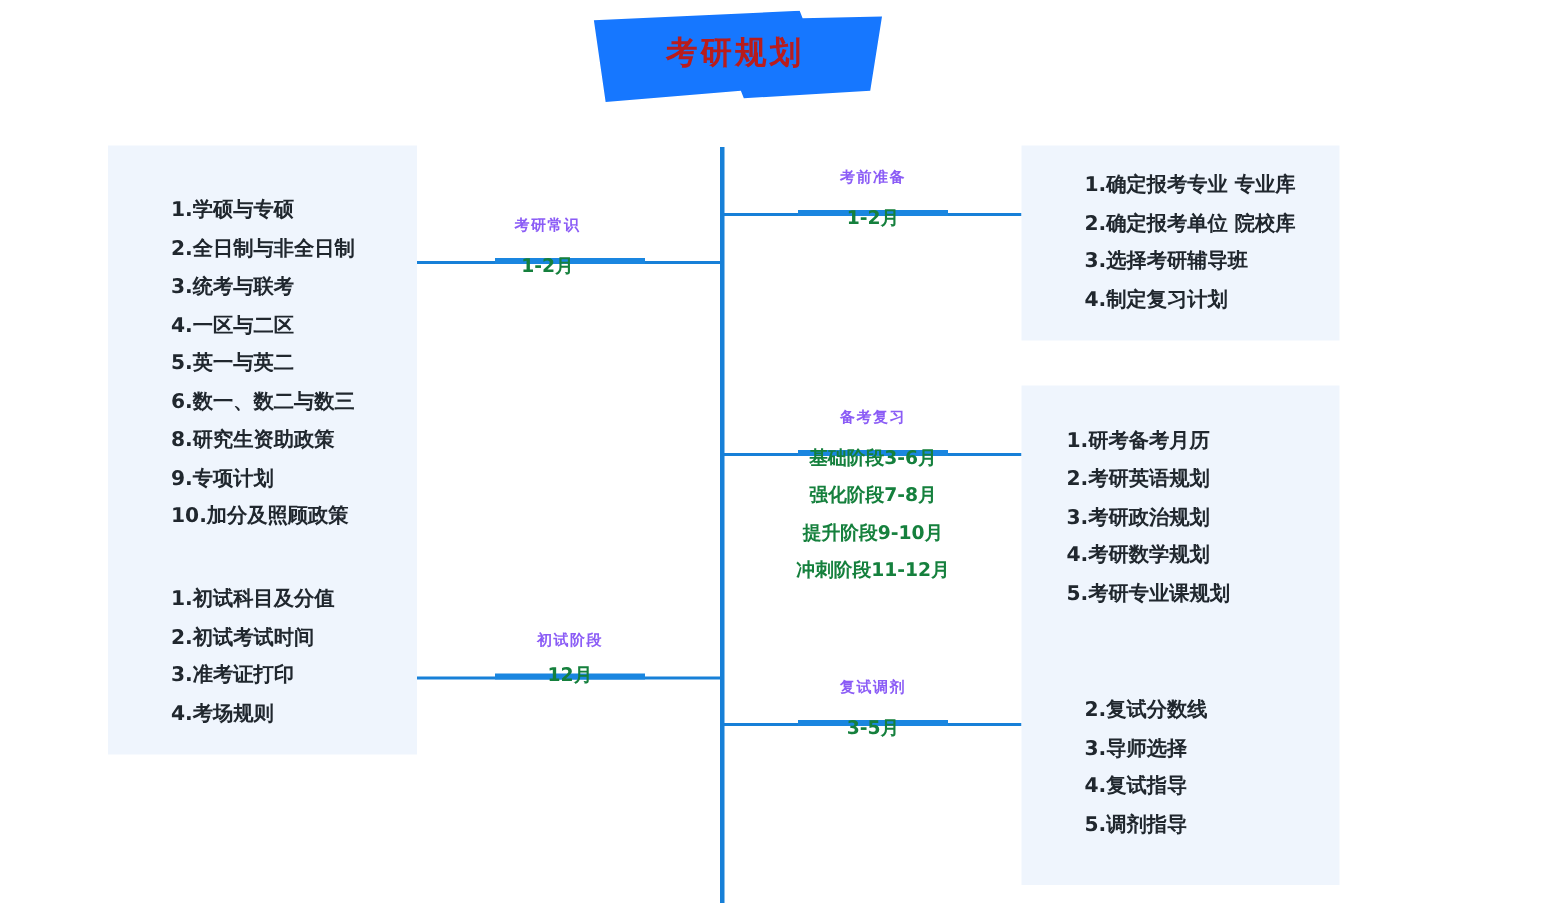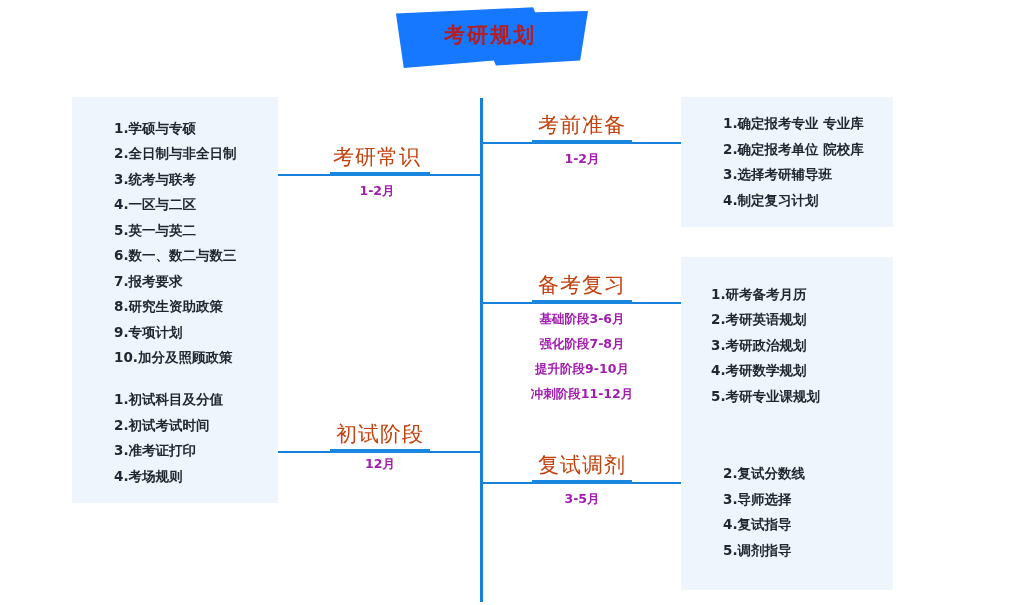--- a/index.html
+++ b/index.html
@@ -65,29 +65,29 @@
     white-space: nowrap;
     font-weight: bold;
   }
 
   
   .branch {
     position: absolute;
     text-align: center;
   }
   .branch-title {
-    font-size: 21px;
-    font-weight: normal;
-    color: #c2410c;
+    font-size: 10px;
+    font-weight: bold;
+    color: #8b5cf6;
     letter-spacing: 1px;
     white-space: nowrap;
   }
   .branch-sub {
     font-size: 12.5px;
-    color: #a21caf;
+    color: #15803d;
     font-weight: bold;
     line-height: 23px;
     white-space: nowrap;
   }
   .sub-stack .branch-sub { line-height: 25px; }
 </style>
 </head>
 <body>
 
 <div id="canvas">
@@ -107,21 +107,21 @@
 
   <div class="hline" style="left:481px; top:142px; width:200px;"></div>
   <div class="thick-seg" style="left:532px; top:140px; width:100px;"></div>
 
   <div class="hline" style="left:481px; top:302px; width:200px;"></div>
   <div class="thick-seg" style="left:532px; top:300px; width:100px;"></div>
 
   <div class="hline" style="left:481px; top:482px; width:200px;"></div>
   <div class="thick-seg" style="left:532px; top:480px; width:100px;"></div>
 
-  <div class="branch" style="left:302px; top:143px; width:150px;">
+  <div class="branch" style="left:290px; top:143px; width:150px;">
     <div class="branch-title">考研常识</div>
     <div class="branch-sub" style="margin-top:8px;">1-2月</div>
   </div>
 
   <div class="branch" style="left:305px; top:420px; width:150px;text-align:center;">
     <div class="branch-title">初试阶段</div>
     <div class="branch-sub" style="margin-top:4px;">12月</div>
   </div>
 
   <div class="branch" style="left:507px; top:111px; width:150px;">
@@ -145,21 +145,20 @@
   </div>
 
   <div class="leafbox" style="left:72px; top:97px; width:206px; height:292px; padding-left:42px;">
     <ul>
       <li>1.学硕与专硕</li>
       <li>2.全日制与非全日制</li>
       <li>3.统考与联考</li>
       <li>4.一区与二区</li>
       <li>5.英一与英二</li>
       <li>6.数一、数二与数三</li>
-      <li>7.报考要求</li>
       <li>8.研究生资助政策</li>
       <li>9.专项计划</li>
       <li>10.加分及照顾政策</li>
     </ul>
   </div>
 
   <div class="leafbox" style="left:72px; top:373px; width:206px; height:130px; padding-left:42px;">
     <ul>
       <li>1.初试科目及分值</li>
       <li>2.初试考试时间</li>

